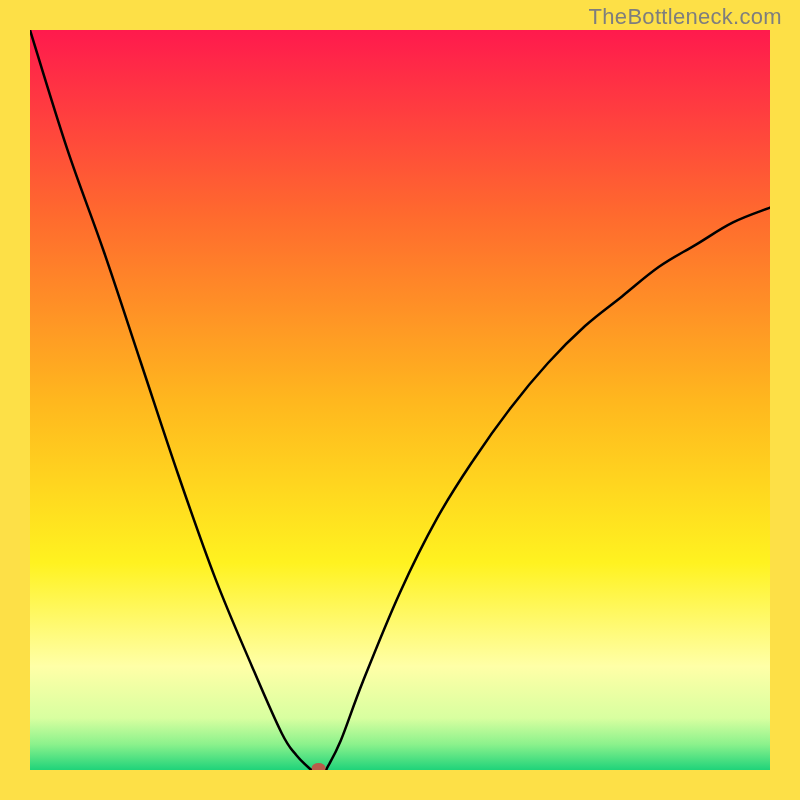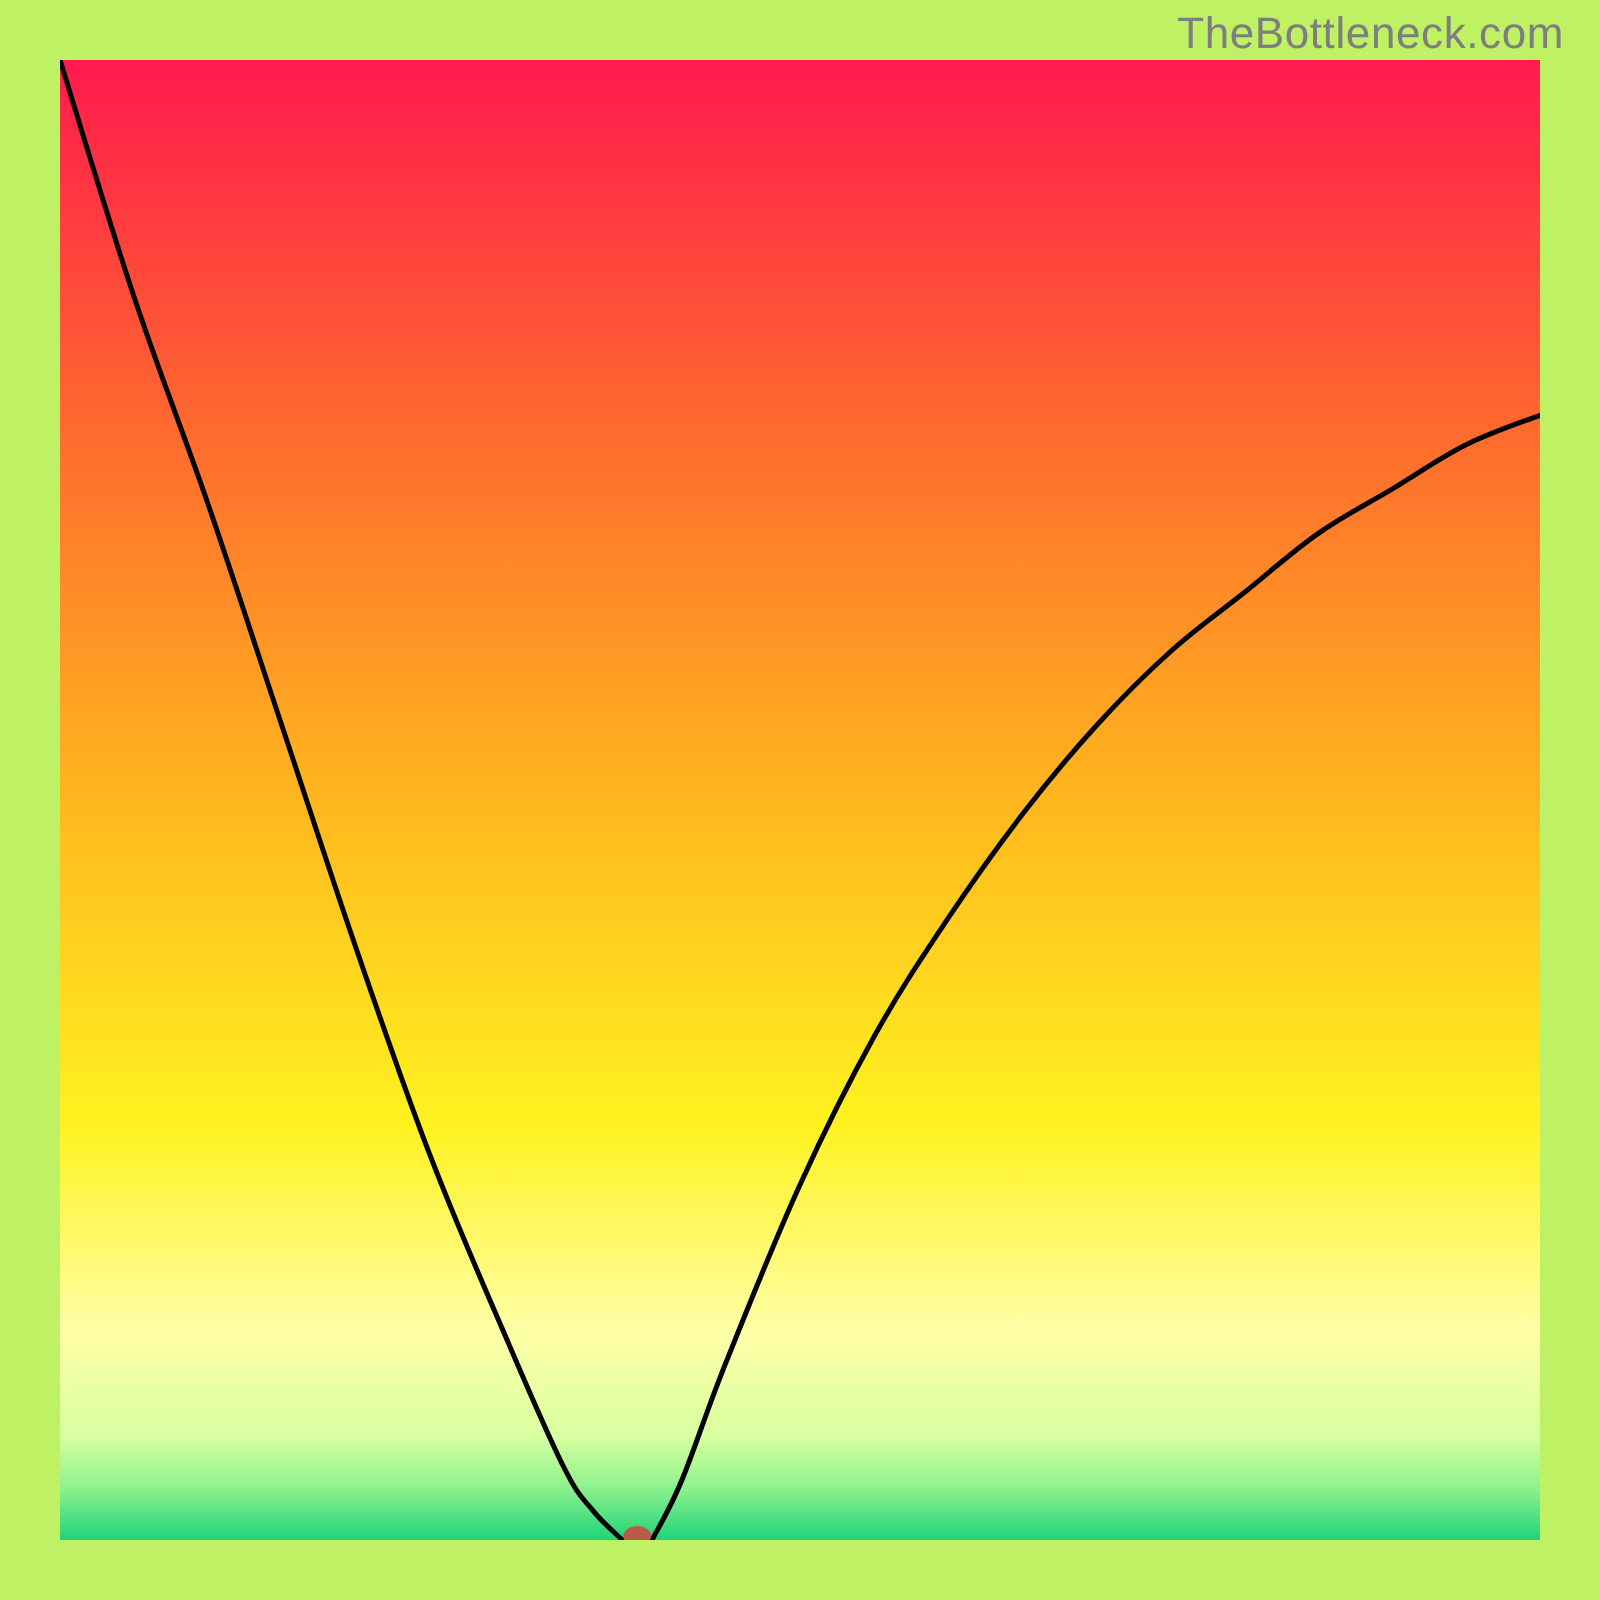--- a/index.html
+++ b/index.html
@@ -8,21 +8,21 @@
     width: 800px;
     height: 800px;
     background: #000;
     font-family: Arial, Helvetica, sans-serif;
     overflow: hidden;
   }
   .frame {
     position: relative;
     width: 800px;
     height: 800px;
-    background: #bef264;
+    background: #fde047;
   }
   .watermark {
     position: absolute;
     top: 4px;
     right: 18px;
     color: #7e7e7e;
     font-size: 22px;
     letter-spacing: 0.3px;
     user-select: none;
     z-index: 5;

